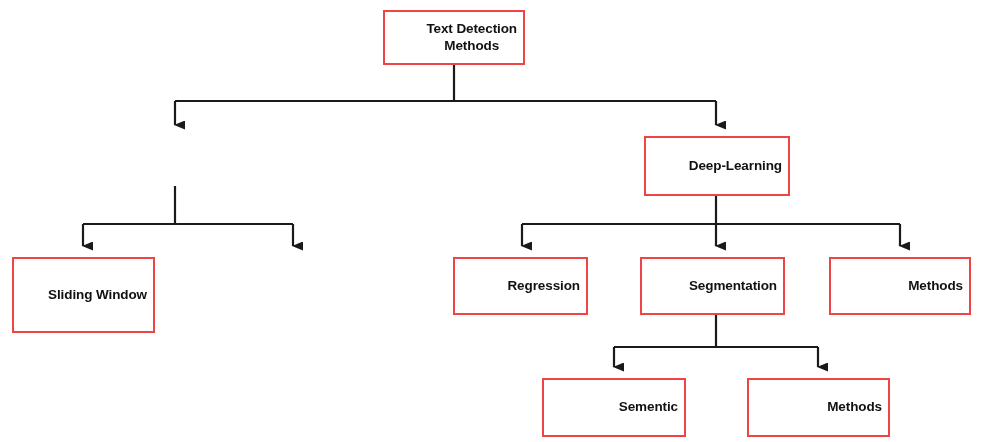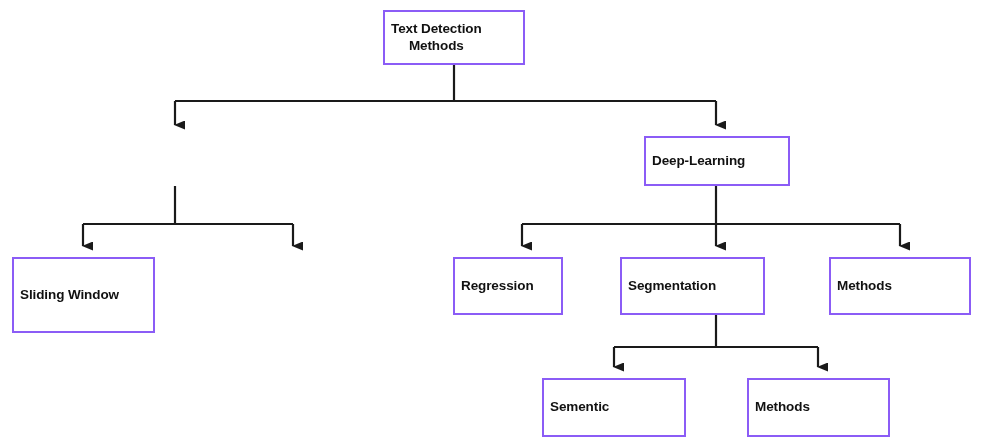--- a/index.html
+++ b/index.html
@@ -21,24 +21,24 @@
     left: 0;
     top: 0;
     width: 984px;
     height: 442px;
     pointer-events: none;
   }
   .node {
     position: absolute;
     box-sizing: border-box;
     background: #ffffff;
-    border: 2px solid #8b5cf6;
+    border: 2px solid #ef4444;
     display: flex;
     align-items: center;
-    justify-content: flex-start;
+    justify-content: flex-end;
     text-align: center;
   }
   .node-label {
     font-weight: bold;
     font-size: 13.5px;
     line-height: 1.25;
     color: #111111;
     letter-spacing: -0.1px;
     padding: 0 6px;
     white-space: pre-line;
@@ -81,34 +81,34 @@
 
     </g>
   </svg>
 
   <div class="node" style="left:383px; top:10px; width:142px; height:55px;">
     <span class="node-label">Text Detection
 Methods</span>
   </div>
 
 
-  <div class="node" style="left:644px; top:136px; width:146px; height:50px;">
+  <div class="node" style="left:644px; top:136px; width:146px; height:60px;">
     <span class="node-label">Deep-Learning</span>
   </div>
 
   <div class="node" style="left:12px; top:257px; width:143px; height:76px;">
     <span class="node-label">Sliding Window</span>
   </div>
 
 
-  <div class="node" style="left:453px; top:257px; width:110px; height:58px;">
+  <div class="node" style="left:453px; top:257px; width:135px; height:58px;">
     <span class="node-label">Regression</span>
   </div>
 
-  <div class="node" style="left:620px; top:257px; width:145px; height:58px;">
+  <div class="node" style="left:640px; top:257px; width:145px; height:58px;">
     <span class="node-label">Segmentation</span>
   </div>
 
   <div class="node" style="left:829px; top:257px; width:142px; height:58px;">
     <span class="node-label">Methods</span>
   </div>
 
   <div class="node" style="left:542px; top:378px; width:144px; height:59px;">
     <span class="node-label">Sementic</span>
   </div>

